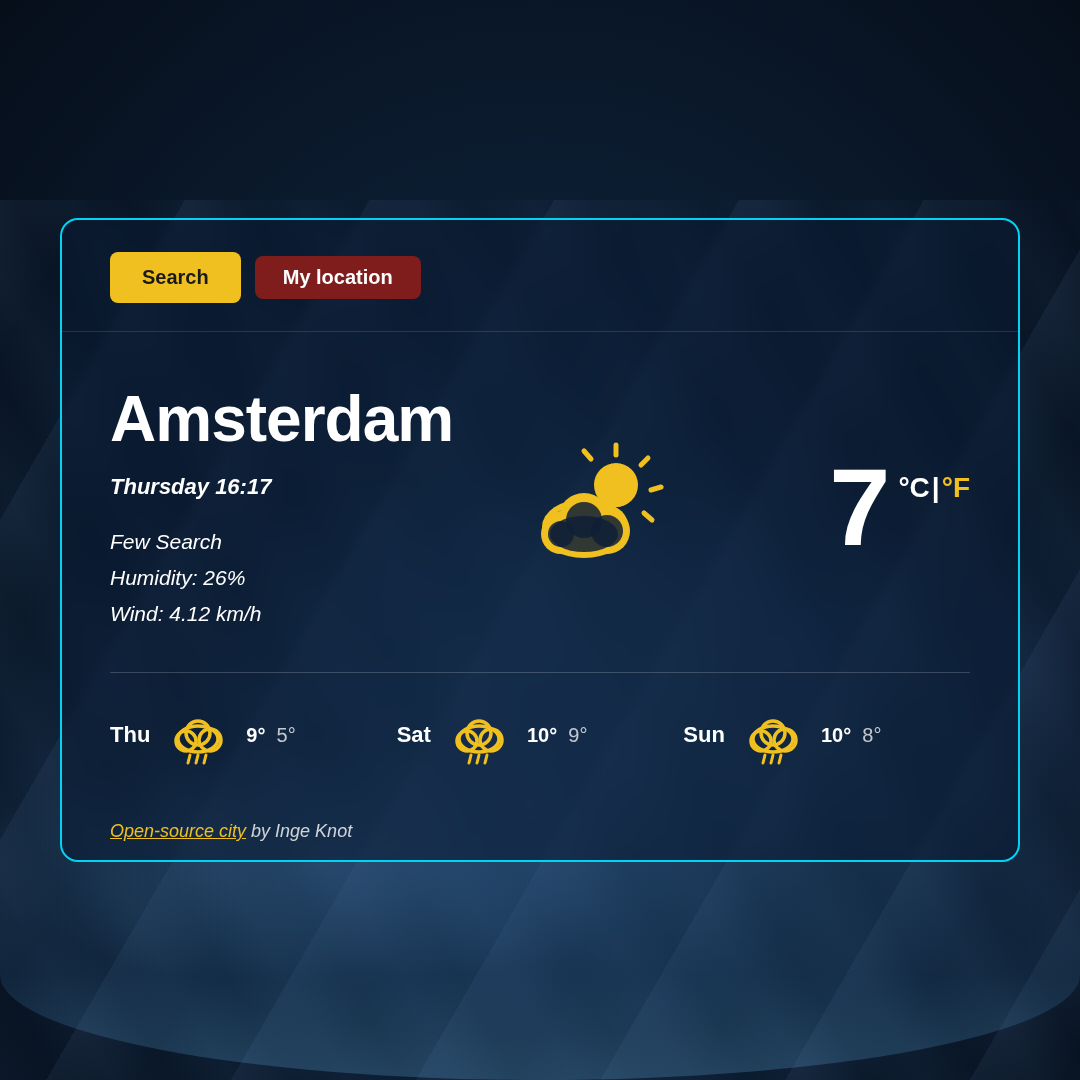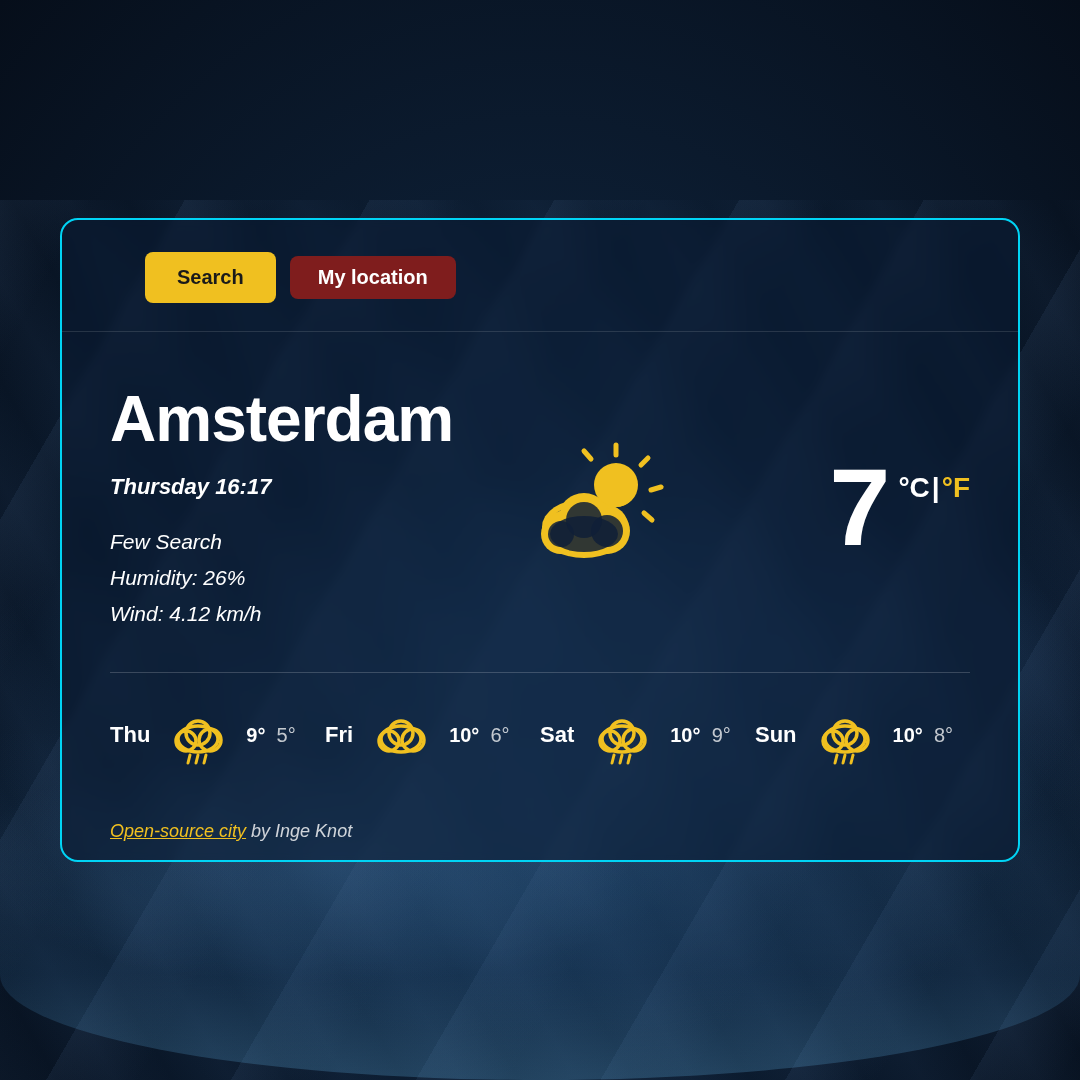--- a/index.html
+++ b/index.html
@@ -100,21 +100,20 @@
     .btn-search {
       padding: 14px 32px;
       background: #f0c020;
       color: #1a1a1a;
       border: none;
       border-radius: 8px;
       font-size: 20px;
       font-weight: 700;
       cursor: pointer;
       white-space: nowrap;
-      margin-left: 35px;
     }
 
     .btn-location {
       padding: 10px 28px;
       background: #7f1d1d;
       color: #fff;
       border: none;
       border-radius: 8px;
       font-size: 20px;
       font-weight: 600;
@@ -366,37 +365,20 @@
         <line x1="32" y1="52" x2="30" y2="60" stroke="#f0c020" stroke-width="3" stroke-linecap="round"></line>
         <line x1="40" y1="52" x2="38" y2="60" stroke="#f0c020" stroke-width="3" stroke-linecap="round"></line>
 
       </svg>
       <div class="forecast-temps">
         <span class="hi">9°</span>&nbsp;
         <span class="lo">5°</span>
       </div>
     </div>
       <div class="forecast-day">
-      <span class="forecast-day-label">Fri</span>
-      <svg class="forecast-icon" viewBox="0 0 64 64" fill="none" xmlns="http://www.w3.org/2000/svg">
-
-        <ellipse cx="32" cy="36" rx="20" ry="13" stroke="#f0c020" stroke-width="3.5" fill="none"></ellipse>
-        <circle cx="20" cy="38" r="10" stroke="#f0c020" stroke-width="3.5" fill="none"></circle>
-        <circle cx="44" cy="37" r="11" stroke="#f0c020" stroke-width="3.5" fill="none"></circle>
-        <circle cx="32" cy="30" r="12" stroke="#f0c020" stroke-width="3.5" fill="none"></circle>
-
-        <ellipse cx="32" cy="36" rx="17" ry="10" fill="rgba(15,30,55,0.0)"></ellipse>
-
-      </svg>
-      <div class="forecast-temps">
-        <span class="hi">10°</span>&nbsp;
-        <span class="lo">6°</span>
-      </div>
-    </div>
-      <div class="forecast-day">
       <span class="forecast-day-label">Sat</span>
       <svg class="forecast-icon" viewBox="0 0 64 64" fill="none" xmlns="http://www.w3.org/2000/svg">
 
         <ellipse cx="32" cy="36" rx="20" ry="13" stroke="#f0c020" stroke-width="3.5" fill="none"></ellipse>
         <circle cx="20" cy="38" r="10" stroke="#f0c020" stroke-width="3.5" fill="none"></circle>
         <circle cx="44" cy="37" r="11" stroke="#f0c020" stroke-width="3.5" fill="none"></circle>
         <circle cx="32" cy="30" r="12" stroke="#f0c020" stroke-width="3.5" fill="none"></circle>
 
         <ellipse cx="32" cy="36" rx="17" ry="10" fill="rgba(15,30,55,0.0)"></ellipse>
 

